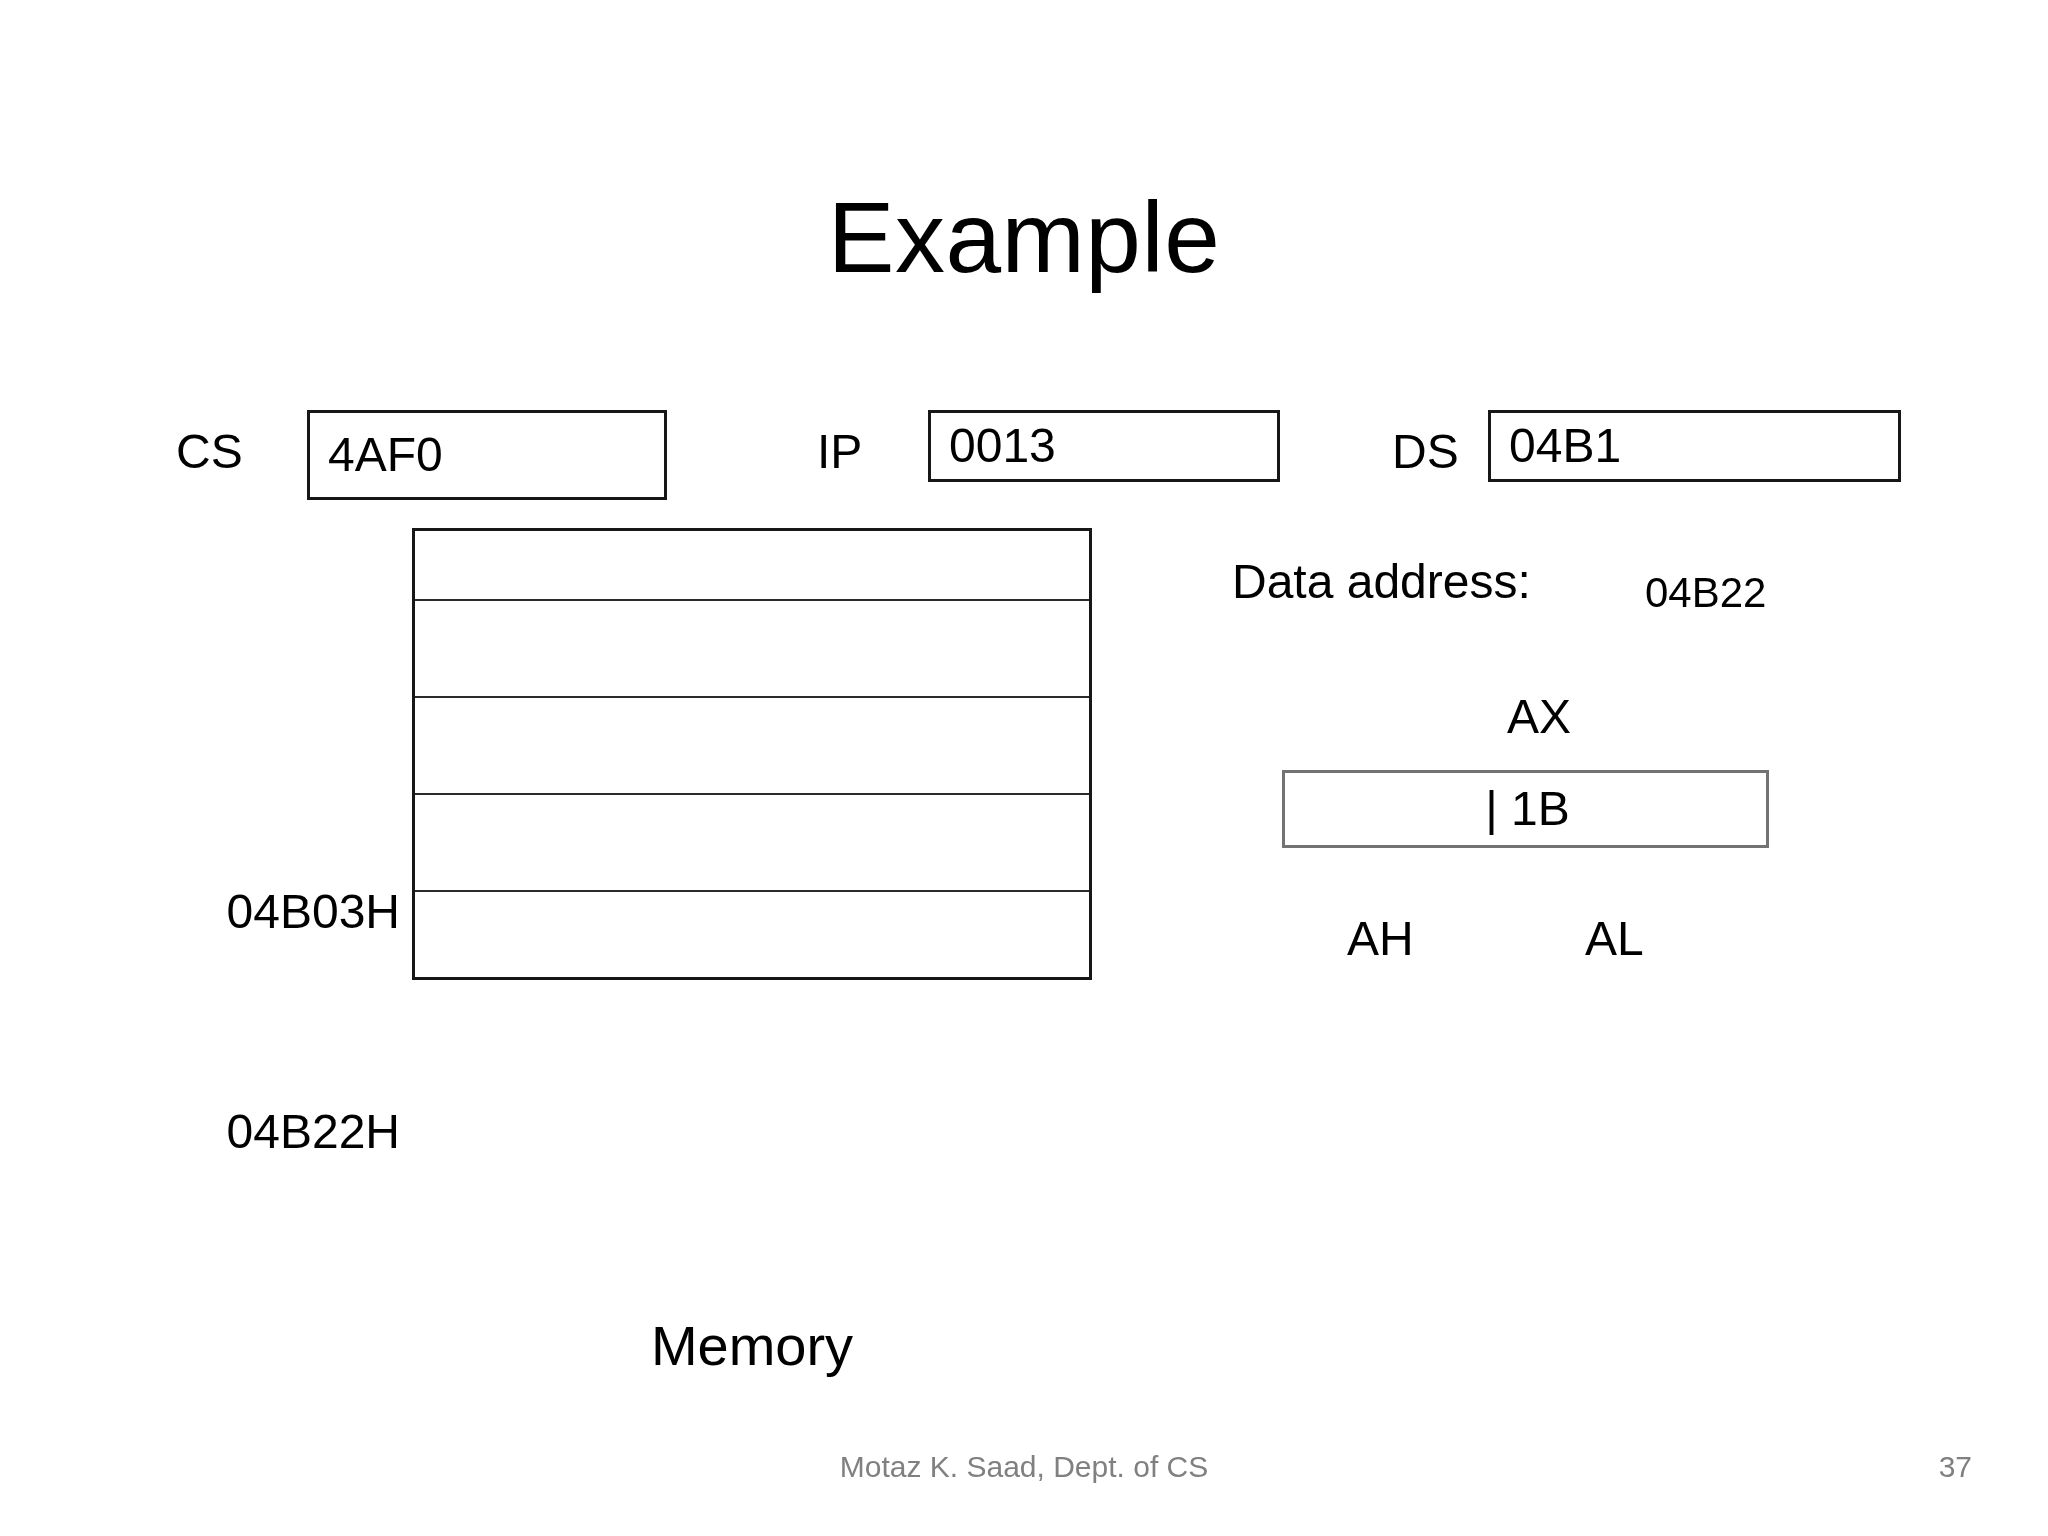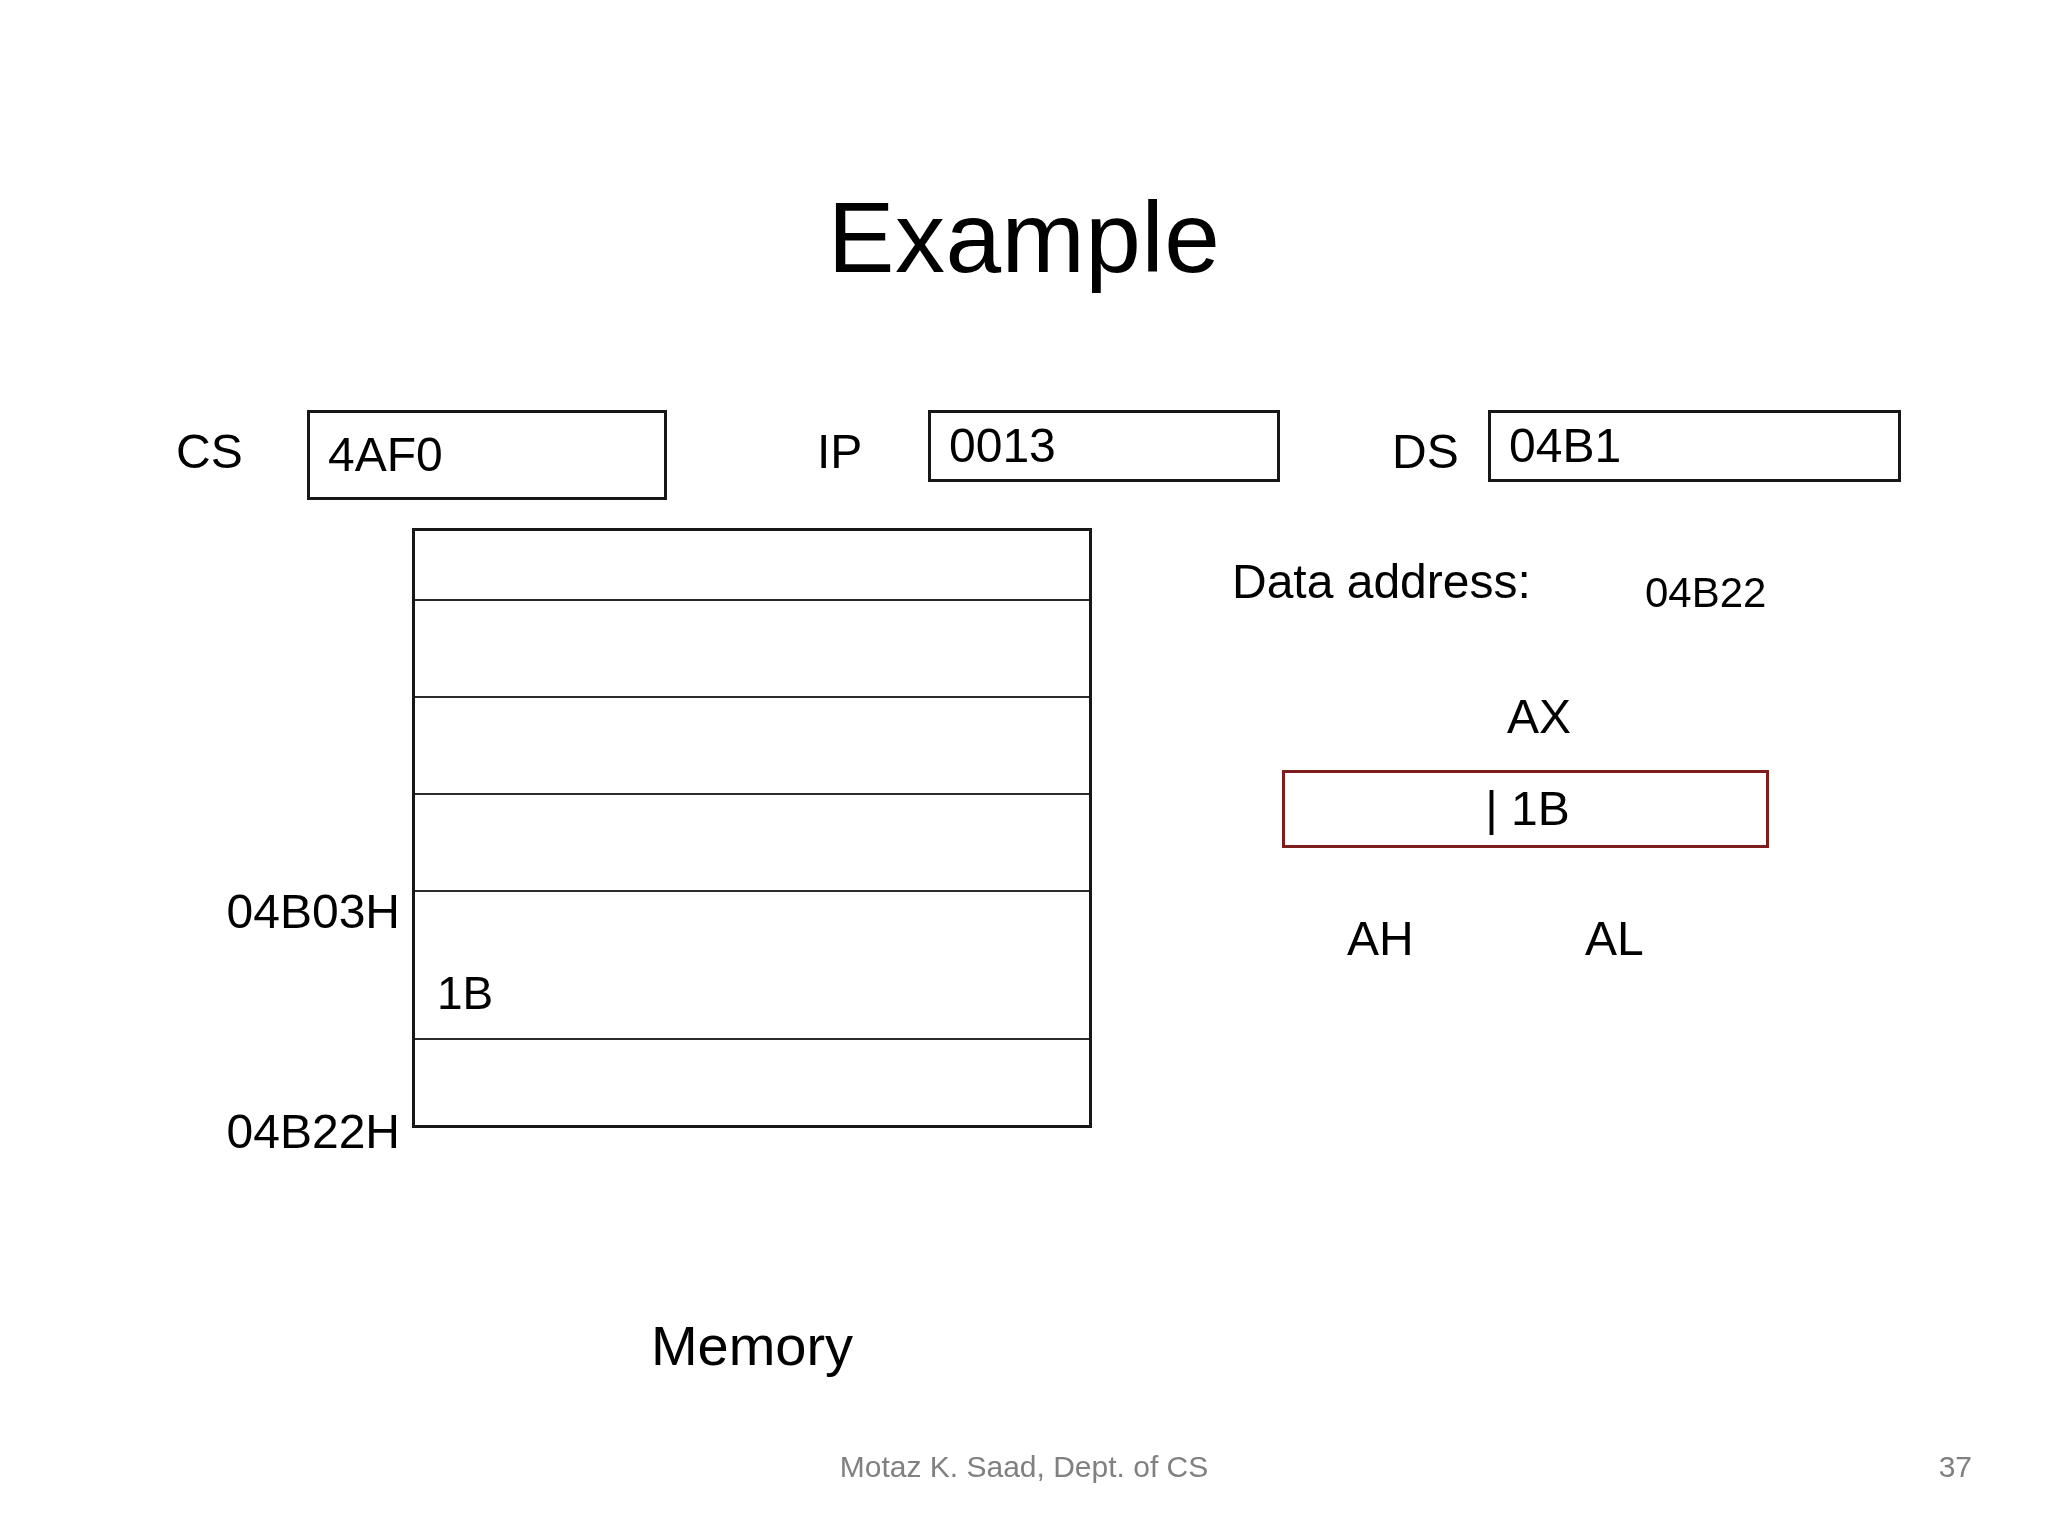--- a/index.html
+++ b/index.html
@@ -127,21 +127,21 @@
     font-size: 48px;
     line-height: 1;
     white-space: nowrap;
   }
   #ax-box {
     position: absolute;
     left: 1282px;
     top: 770px;
     width: 487px;
     height: 78px;
-    border: 3px solid #7f1d1d;
+    border: 3px solid #737373;
     background: #ffffff;
     display: flex;
     align-items: center;
     justify-content: center;
   }
   #ax-box .ax-value {
     font-size: 48px;
     line-height: 1;
     white-space: pre;
     transform: translateX(2px);
@@ -209,23 +209,20 @@
   </div>
   <div class="mem-row r1">
     <span class="mem-value"></span>
   </div>
   <div class="mem-row r2">
     <span class="mem-value"></span>
   </div>
   <div class="mem-row r4">
     <span class="mem-value"></span>
   </div>
-  <div class="mem-row r5">
-    <span class="mem-value">1B</span>
-  </div>
   <div class="mem-row r6">
     <span class="mem-value"></span>
   </div>
 </div>
 
 <div id="addr-04b03" class="addr-label">04B03H</div>
 <div id="addr-04b22" class="addr-label">04B22H</div>
 
 <div id="memory-caption">Memory</div>
 

